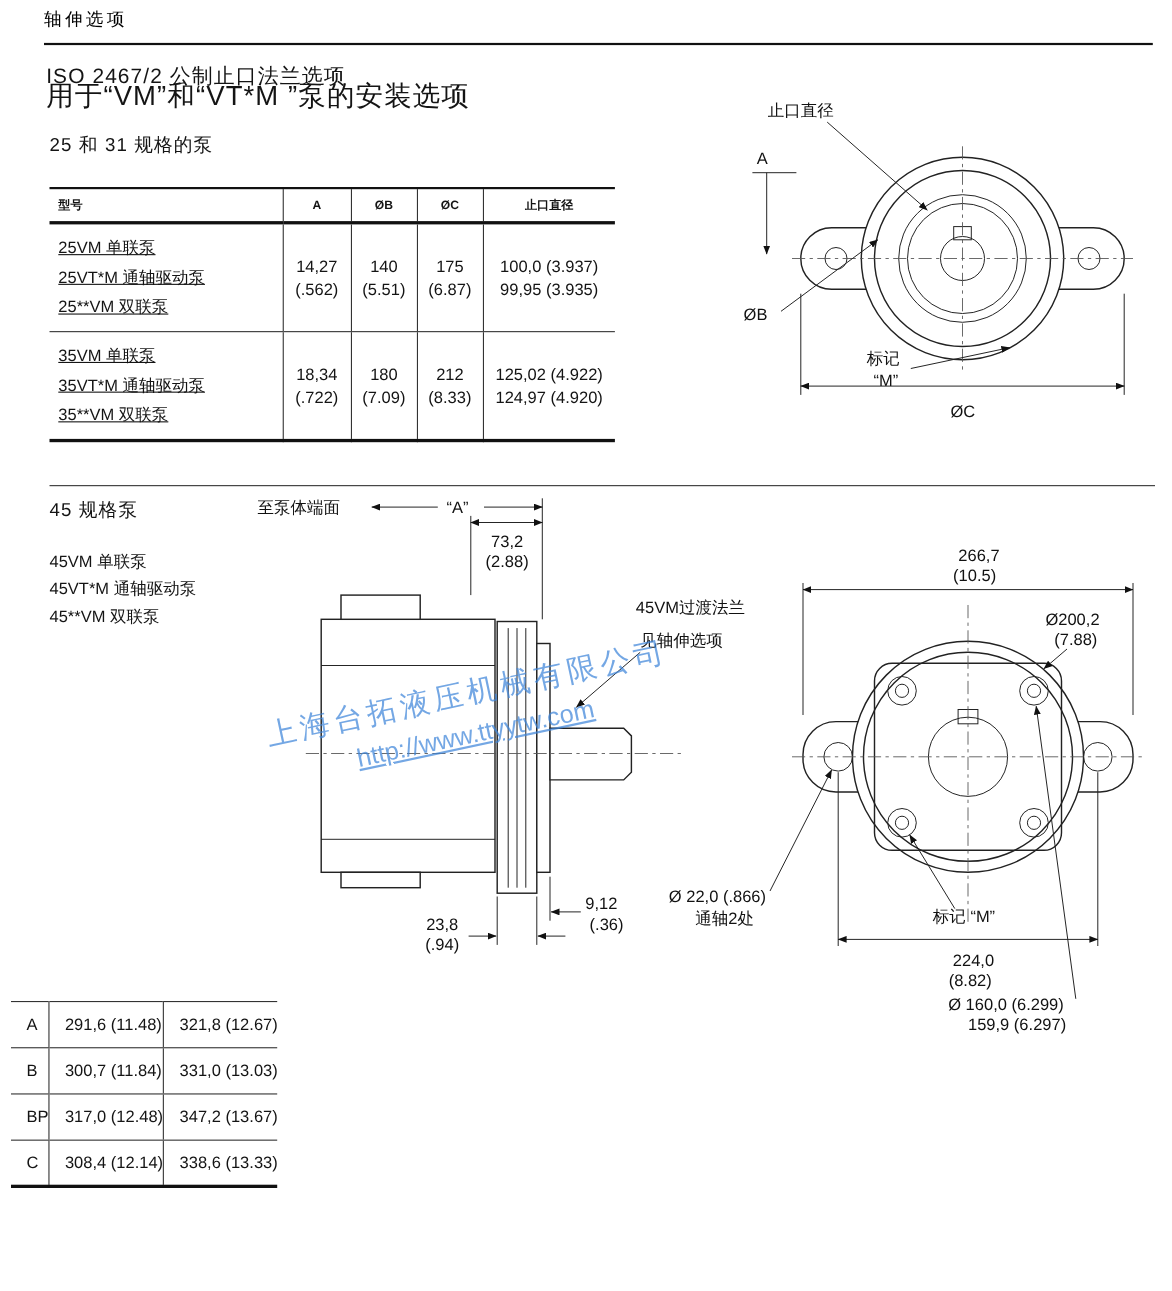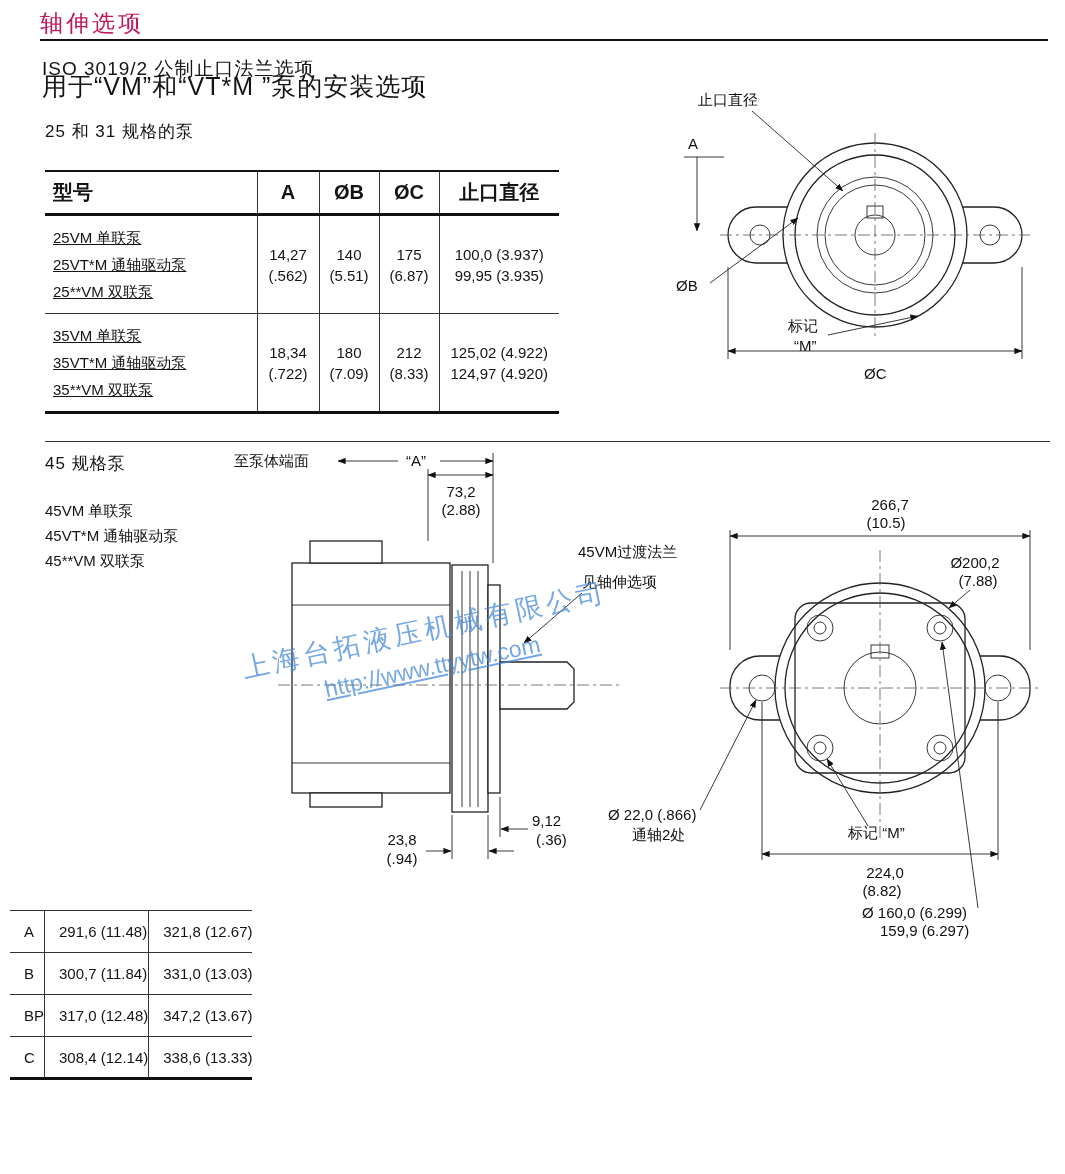--- a/index.html
+++ b/index.html
@@ -1,31 +1,31 @@
 <!DOCTYPE html>
 <html><head>
 <meta charset="utf-8">
 <style>
   * { margin:0; padding:0; box-sizing:border-box; }
   html,body { background:#fff; }
   body { width:1065px; height:1174px; font-family:"Liberation Sans", sans-serif; color:#141414; }
   .page { position:relative; width:1065px; height:1174px; background:#fff; overflow:hidden; }
   .abs { position:absolute; }
 
-  .title { left:40px; top:8px; font-size:23px; letter-spacing:3px; color:#be185d; }
+  .title { left:40px; top:8px; font-size:16px; letter-spacing:3px; color:#000000; }
   .title-rule { left:40px; top:39px; width:1008px; height:2px; background:#111; }
 
   .h-iso { left:42px; top:56px; font-size:19px; letter-spacing:1px; }
   .h-iso2 { left:42px; top:70px; font-size:25px; letter-spacing:1px; }
   .h-sub { left:45px; top:120px; font-size:17px; letter-spacing:1px; }
 
   
   .t1 { position:absolute; left:45px; top:170px; border-collapse:collapse;
         border-top:2px solid #111; border-bottom:3px solid #111; }
-  .t1 th { font-size:20px; font-weight:bold; border-bottom:3px solid #111; padding:7px 4px; }
+  .t1 th { font-size:11px; font-weight:bold; border-bottom:3px solid #111; padding:7px 4px; }
   .t1 td { font-size:15px; padding:8px 4px; vertical-align:middle; }
   .t1 th + th, .t1 td + td { border-left:1px solid #333; }
   .t1 tr.sep td { border-bottom:1px solid #333; }
   .t1 .c-model { width:212px; text-align:left; padding-left:8px; }
   .t1 .c-a { width:62px; text-align:center; }
   .t1 .c-b { width:60px; text-align:center; }
   .t1 .c-c { width:60px; text-align:center; }
   .t1 .c-s { width:120px; text-align:center; }
   .t1 .mline { line-height:27px; white-space:nowrap;text-decoration:underline; }
   .t1 .nline { line-height:21px; }
@@ -68,21 +68,21 @@
   .t2 .pl { padding-left:14px; }
 </style>
 </head>
 <body>
 
 <div class="page">
 
   <div class="abs title">轴伸选项</div>
   <div class="abs title-rule"></div>
 
-  <div class="abs h-iso">ISO 3019/2 公制止口法兰选项</div>
+  <div class="abs h-iso">ISO 2467/2 公制止口法兰选项</div>
   <div class="abs h-iso2">用于“VM”和“VT*M ”泵的安装选项</div>
   <div class="abs h-sub">25 和 31 规格的泵</div>
 
   <table class="t1">
     <thead>
       <tr>
         <th class="c-model">型号</th>
         <th class="c-a">A</th>
         <th class="c-b">ØB</th>
         <th class="c-c">ØC</th>

